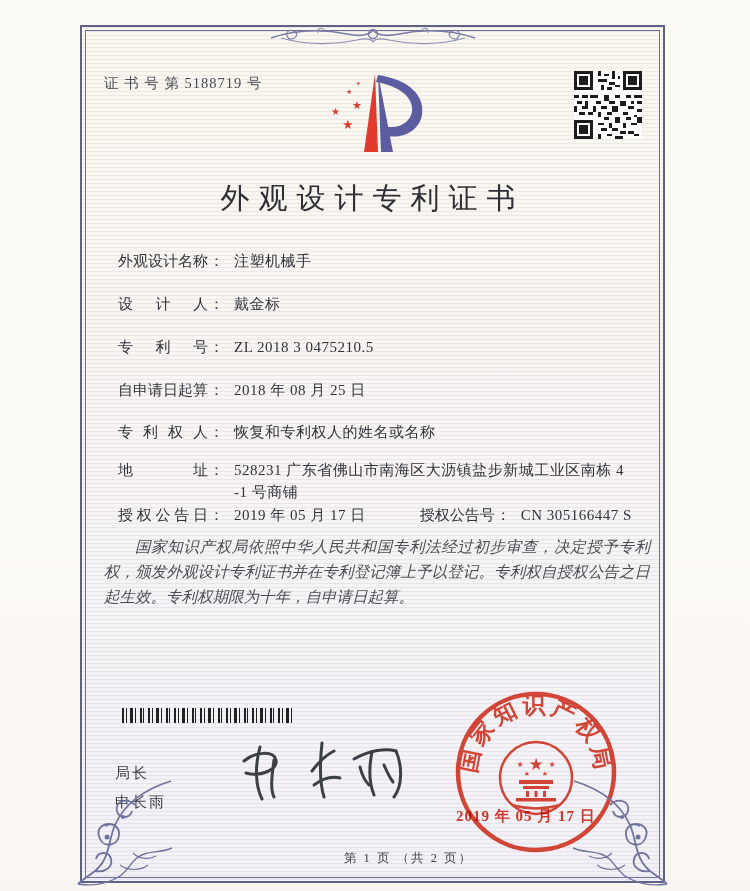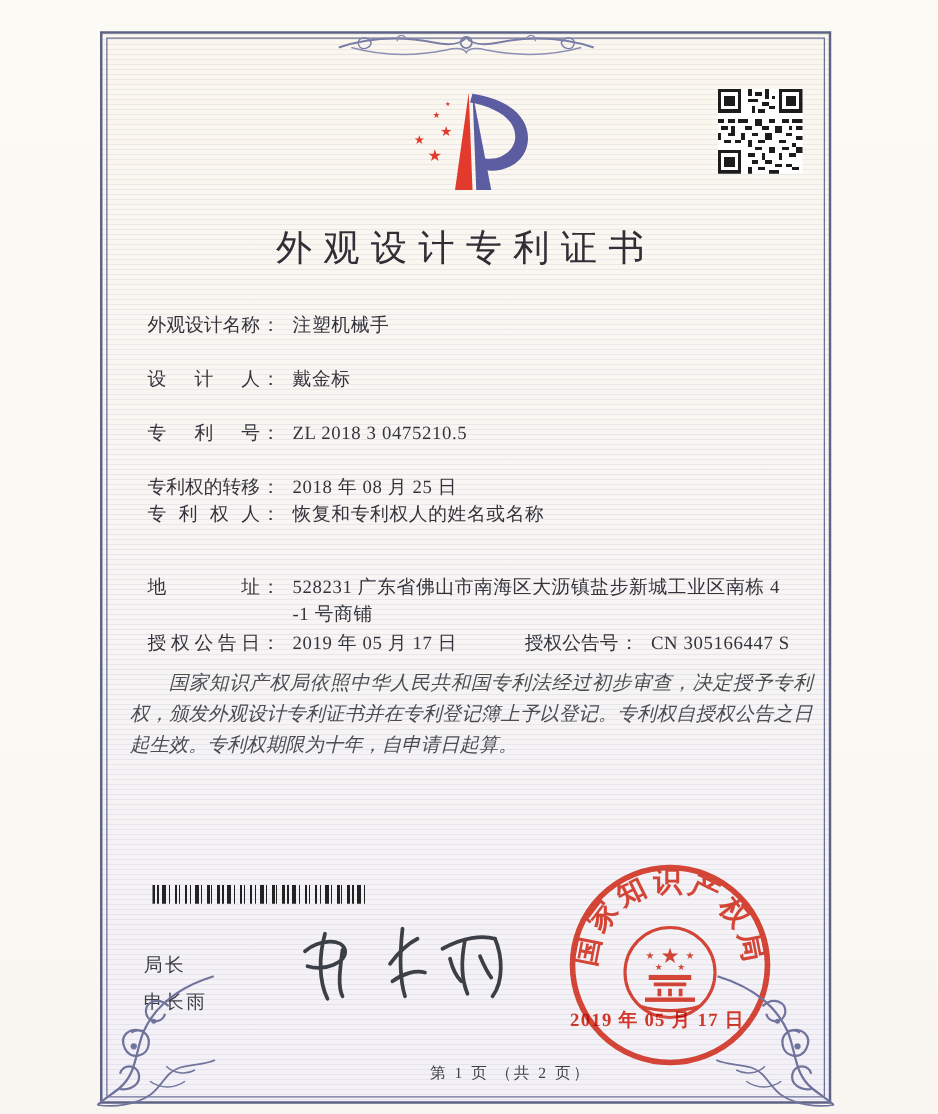--- a/index.html
+++ b/index.html
@@ -65,20 +65,21 @@
 <div class="frame">
 
   <svg class="abs orn-top" width="212" height="26" viewBox="0 0 212 26" fill="none">
     <path d="M4,14 Q40,2 80,10 Q100,14 106,6 Q112,14 132,10 Q172,2 208,14" stroke="#7a7ea6" stroke-width="1.6"></path>
     <path d="M14,14 Q50,24 90,16 Q103,13 106,18 Q109,13 122,16 Q162,24 198,14" stroke="#8b8fb4" stroke-width="1.2"></path>
     <circle cx="106" cy="10" r="4.5" stroke="#7a7ea6" stroke-width="1.4"></circle>
     <path d="M30,10 c-4,-6 -12,-4 -10,2 c2,5 9,3 10,-2 Z M182,10 c4,-6 12,-4 10,2 c-2,5 -9,3 -10,-2 Z" stroke="#7a7ea6" stroke-width="1.1"></path>
     <path d="M58,7 c-3,-5 -9,-2 -7,2 M154,7 c3,-5 9,-2 7,2" stroke="#8b8fb4" stroke-width="1.1"></path>
   </svg>
 
+  <div class="abs cert-no">证 书 号 第 5188719 号</div>
 
   <svg class="abs logo" width="106" height="94" viewBox="0 0 106 94">
     <path d="M50,4 C83,9 97,26 94,44 C91,62 70,69 56,64 L54,54 C68,60 82,52 84,41 C86,26 71,15 48,11 Z" fill="#5c5ca0"></path>
     <path d="M50,3 L53,81 L65,81 Z" fill="#5c5ca0"></path>
     <path d="M47,3 L36,81 L50,81 Z" fill="#e23b2e"></path>
     <g fill="#e23b2e" font-family="'DejaVu Sans',sans-serif">
       <text x="18" y="23" font-size="7">★</text>
       <text x="24" y="38" font-size="11">★</text>
       <text x="3" y="44" font-size="10">★</text>
       <text x="14" y="58" font-size="13">★</text>
@@ -107,25 +108,25 @@
     <span class="f-label">设计人</span>
       <span class="f-colon">：</span>
     <span class="f-value">戴金标</span>
   </div>
   <div class="f-row" style="top:309px">
     <span class="f-label">专利号</span>
       <span class="f-colon">：</span>
     <span class="f-value">ZL 2018 3 0475210.5</span>
   </div>
   <div class="f-row" style="top:352px">
-    <span class="f-label">专利权的转移</span>
+    <span class="f-label">自申请日起算</span>
       <span class="f-colon">：</span>
     <span class="f-value">2018 年 08 月 25 日</span>
   </div>
-  <div class="f-row" style="top:374px">
+  <div class="f-row" style="top:394px">
     <span class="f-label">专利权人</span>
       <span class="f-colon">：</span>
     <span class="f-value">恢复和专利权人的姓名或名称</span>
   </div>
   <div class="f-row" style="top:432px">
     <span class="f-label">地址</span>
       <span class="f-colon">：</span>
     <span class="f-value">
       <span class="addr-l">528231 广东省佛山市南海区大沥镇盐步新城工业区南栋 4</span>
       <span class="addr-l">-1 号商铺</span>

